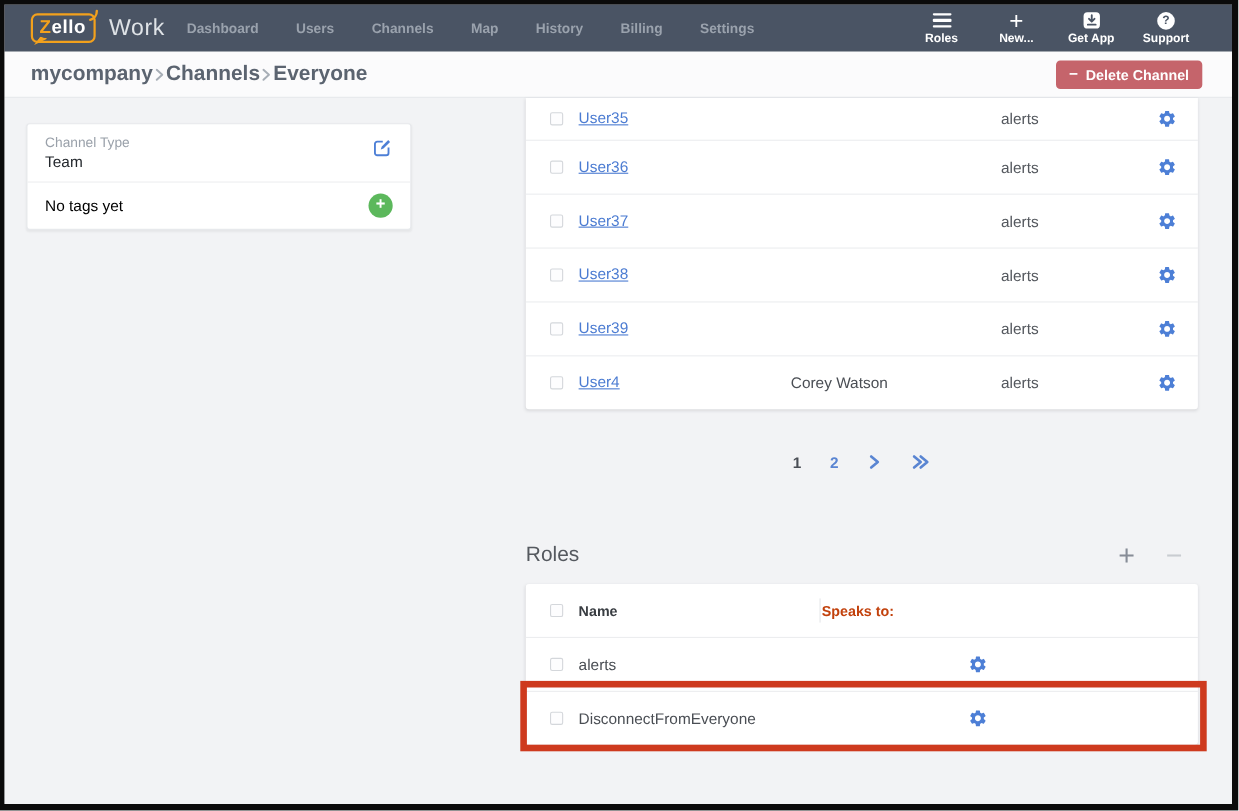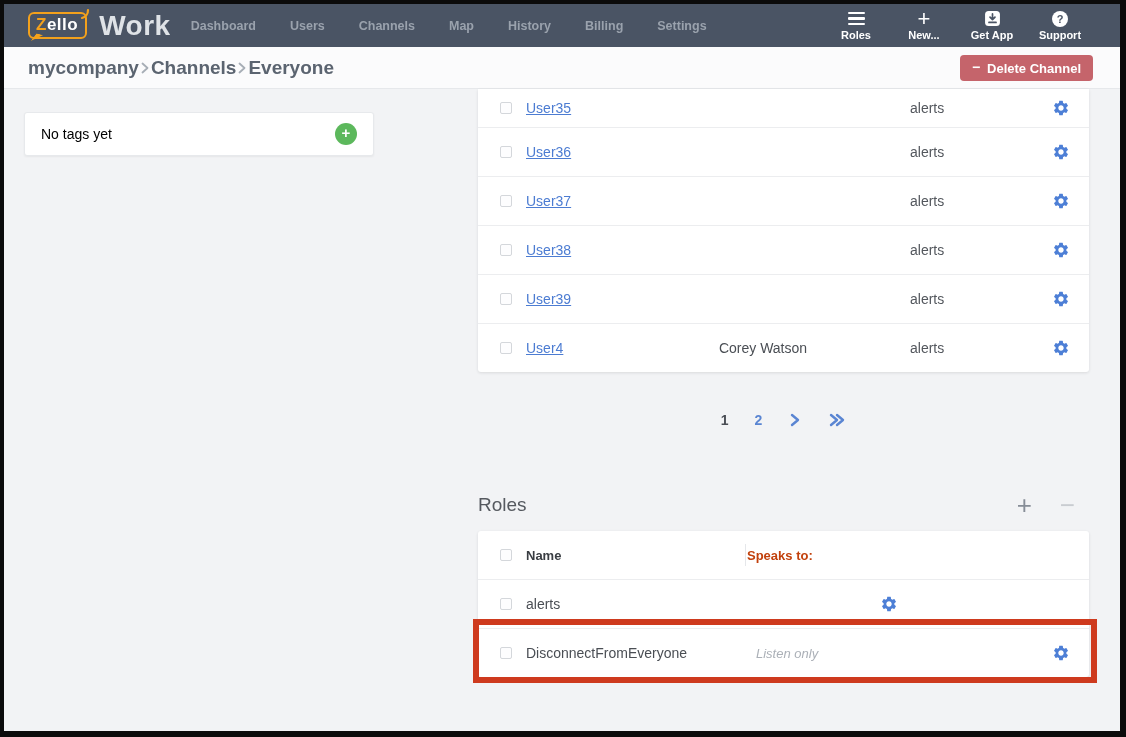--- a/index.html
+++ b/index.html
@@ -11,21 +11,21 @@
   .inner { position:absolute; left:4px; top:4px; right:6px; bottom:6px; }
 
   
   .navbar { position:absolute; left:0; top:0; right:0; height:43px; background:#4A5464; display:flex; align-items:center; }
   .brand { display:flex; align-items:center; margin-left:24px; }
   .logo-badge { position:relative; border:2px solid #F3A11C; border-radius:6px; padding:0 7px 1px 6px; font-weight:bold; font-size:17px; line-height:22px; letter-spacing:.5px; }
   .logo-z { color:#F3A11C; }
   .logo-rest { color:#fff; }
   .logo-tail { position:absolute; left:3px; bottom:-5px; width:8px; height:8px; background:#F3A11C; transform:skewX(-28deg) rotate(12deg); clip-path:polygon(0 0, 100% 0, 0 100%); }
   .logo-arcs { position:absolute; right:-8px; top:-7px; }
-  .brand-product { color:#DFE3E7; font-size:28px; font-weight:700; margin-left:12px; letter-spacing:.5px; }
+  .brand-product { color:#DFE3E7; font-size:21px; font-weight:400; margin-left:12px; letter-spacing:.5px; }
   .nav-links { display:flex; align-items:center; gap:34px; margin-left:20px; list-style:none; }
   .nav-link { color:#9AA2AD; font-size:12.5px; font-weight:700; cursor:pointer; }
   .nav-actions { position:absolute; right:38px; top:0; height:43px; display:flex; align-items:center; gap:24px; }
   .nav-action { display:flex; flex-direction:column; align-items:center; justify-content:center; gap:2px; cursor:pointer; min-width:44px; }
   .nav-action .ic { height:16px; display:flex; align-items:center; justify-content:center; }
   .nav-action .lbl { color:#fff; font-size:11px; font-weight:700; }
   .hamburger { display:flex; flex-direction:column; gap:3px; }
   .hamburger i { display:block; width:17px; height:2.4px; background:#fff; border-radius:1px; }
   .plus-glyph { color:#fff; font-size:22px; font-weight:400; line-height:16px; }
   .q-circle { width:16px; height:16px; border-radius:50%; background:#fff; color:#4A5464; font-size:11px; font-weight:800; display:flex; align-items:center; justify-content:center; }
@@ -164,20 +164,30 @@
         </span>
         <span class="crumb current">Everyone</span>
       </div>
       <button class="delete-btn">
         <span class="minus">−</span>
         <span>Delete Channel</span>
       </button>
     </div>
 
     <div class="card">
+      <div class="card-row">
+        <div class="card-label">Channel Type</div>
+        <div class="card-value">Team</div>
+        <span class="edit-ic">
+          <svg width="19" height="19" viewBox="0 0 20 20">
+            <path fill="none" stroke="#4D7FD6" stroke-width="1.8" d="M10.5 4H5.2A2.2 2.2 0 0 0 3 6.2v8.6A2.2 2.2 0 0 0 5.2 17h8.6a2.2 2.2 0 0 0 2.2-2.2V9.5"></path>
+            <path fill="#4D7FD6" d="M8.6 11.4l.8-2.6 6.3-6.3 1.8 1.8-6.3 6.3-2.6.8z"></path>
+          </svg>
+        </span>
+      </div>
       <div class="card-row tags-row">
         <span class="tags-text">No tags yet</span>
         <button class="add-tag-btn">
             <span>+</span>
           </button>
       </div>
     </div>
 
     <div class="users-wrap">
 
@@ -290,21 +300,20 @@
         <span class="r-name">alerts</span>
         <span class="gear-cell">
           <svg width="18" height="18" viewBox="0 0 24 24" fill="#4D7FD6">
               <path d="M19.14 12.94c.04-.3.06-.61.06-.94 0-.32-.02-.64-.07-.94l2.03-1.58a.49.49 0 0 0 .12-.61l-1.92-3.32a.49.49 0 0 0-.59-.22l-2.39.96c-.5-.38-1.03-.7-1.62-.94l-.36-2.54a.484.484 0 0 0-.48-.41h-3.84c-.24 0-.43.17-.47.41l-.36 2.54c-.59.24-1.13.57-1.62.94l-2.39-.96a.49.49 0 0 0-.59.22L2.74 8.87c-.12.21-.08.47.12.61l2.03 1.58c-.05.3-.09.63-.09.94s.02.64.07.94l-2.03 1.58a.49.49 0 0 0-.12.61l1.92 3.32c.12.22.37.29.59.22l2.39-.96c.5.38 1.03.7 1.62.94l.36 2.54c.05.24.24.41.48.41h3.84c.24 0 .44-.17.47-.41l.36-2.54c.59-.24 1.13-.56 1.62-.94l2.39.96c.22.08.47 0 .59-.22l1.92-3.32a.49.49 0 0 0-.12-.61l-2.01-1.58zM12 15.6c-1.98 0-3.6-1.62-3.6-3.6s1.62-3.6 3.6-3.6 3.6 1.62 3.6 3.6-1.62 3.6-3.6 3.6z"></path>
             </svg>
         </span>
       </div>
       <div class="r-row">
         <span class="cb"></span>
         <span class="r-name">DisconnectFromEveryone</span>
-        <span class="r-status muted">Listen only</span>
         <span class="gear-cell">
           <svg width="18" height="18" viewBox="0 0 24 24" fill="#4D7FD6">
               <path d="M19.14 12.94c.04-.3.06-.61.06-.94 0-.32-.02-.64-.07-.94l2.03-1.58a.49.49 0 0 0 .12-.61l-1.92-3.32a.49.49 0 0 0-.59-.22l-2.39.96c-.5-.38-1.03-.7-1.62-.94l-.36-2.54a.484.484 0 0 0-.48-.41h-3.84c-.24 0-.43.17-.47.41l-.36 2.54c-.59.24-1.13.57-1.62.94l-2.39-.96a.49.49 0 0 0-.59.22L2.74 8.87c-.12.21-.08.47.12.61l2.03 1.58c-.05.3-.09.63-.09.94s.02.64.07.94l-2.03 1.58a.49.49 0 0 0-.12.61l1.92 3.32c.12.22.37.29.59.22l2.39-.96c.5.38 1.03.7 1.62.94l.36 2.54c.05.24.24.41.48.41h3.84c.24 0 .44-.17.47-.41l.36-2.54c.59-.24 1.13-.56 1.62-.94l2.39.96c.22.08.47 0 .59-.22l1.92-3.32a.49.49 0 0 0-.12-.61l-2.01-1.58zM12 15.6c-1.98 0-3.6-1.62-3.6-3.6s1.62-3.6 3.6-3.6 3.6 1.62 3.6 3.6-1.62 3.6-3.6 3.6z"></path>
             </svg>
         </span>
       </div>
     </div>
 
     <div class="annotation"></div>
 

